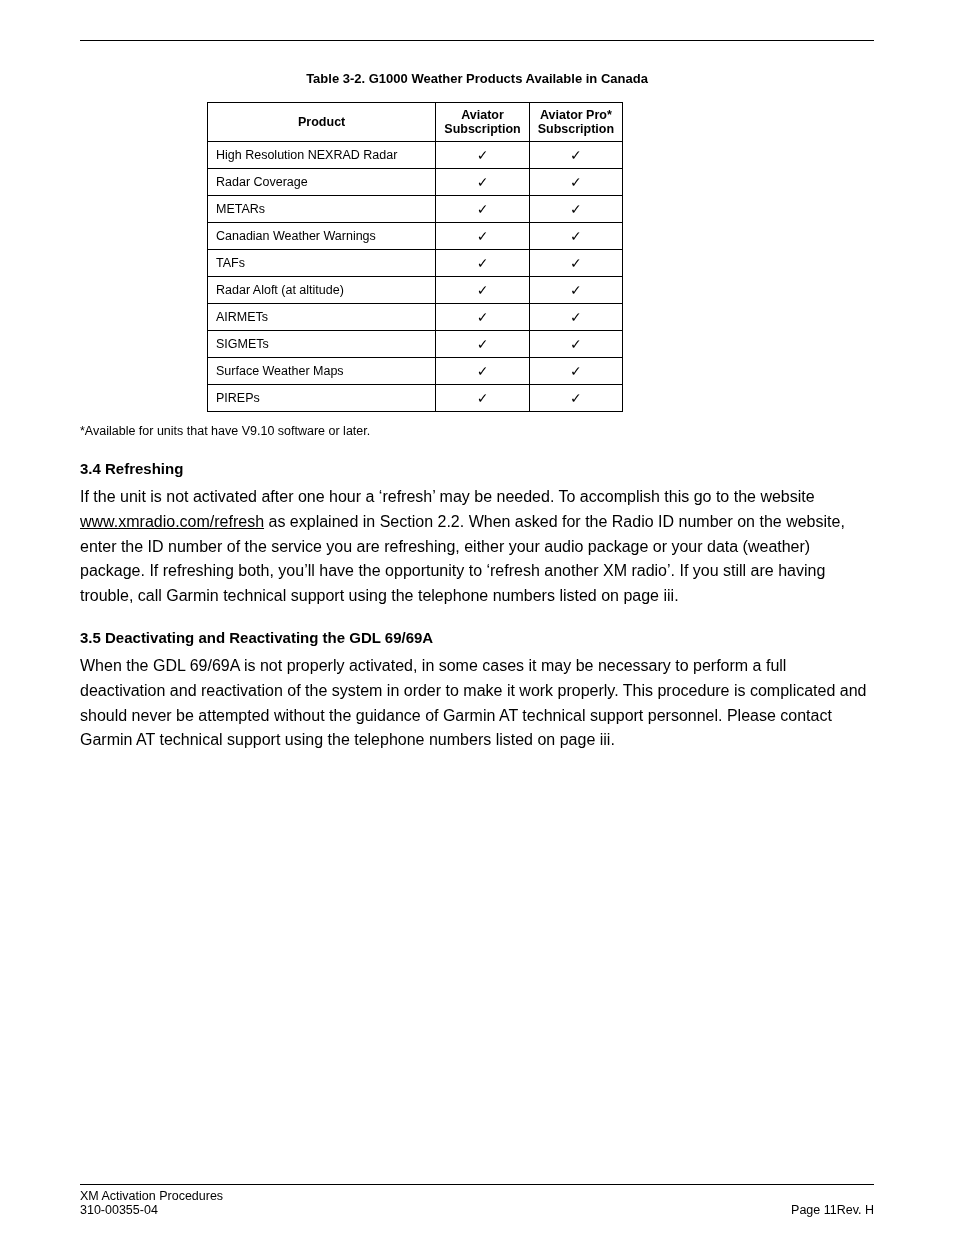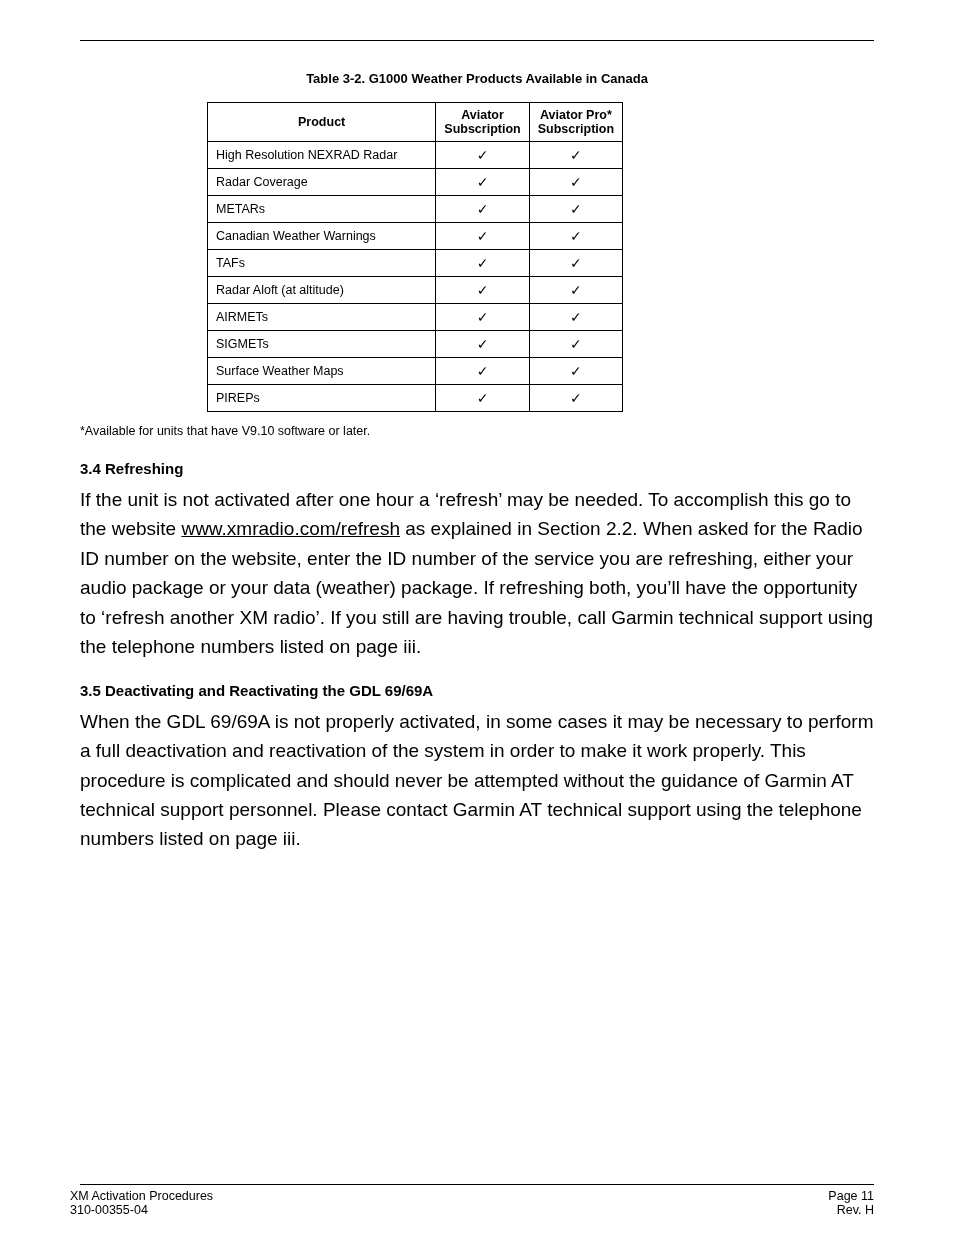--- a/index.html
+++ b/index.html
@@ -83,56 +83,55 @@
     }
 
     .section-heading {
       font-size: 15px;
       font-weight: bold;
       margin-bottom: 8px;
       margin-top: 4px;
     }
 
     .section-body {
-      font-size: 19px;
+      font-size: 16px;
       line-height: 1.55;
       margin-bottom: 20px;
     }
 
     .section-body a {
       color: #000;
       text-decoration: underline;
     }
 
     .bottom-rule {
       border-top: 1.5px solid #000;
       position: absolute;
       bottom: 50px;
       left: 80px;
       right: 80px;
     }
 
     .footer {
       position: absolute;
       bottom: 18px;
-      left: 70px;
+      left: 80px;
       right: 80px;
       display: flex;
       justify-content: space-between;
       font-size: 12.5px;
     }
 
     .footer-left {
       display: flex;
       flex-direction: column;
     }
 
     .footer-right {
       display: flex;
-      flex-direction: column;
       align-items: flex-end;
     }
   </style>
 </head>
 <body>
 
 <div class="page-container">
 
   <div class="top-rule"></div>
 

